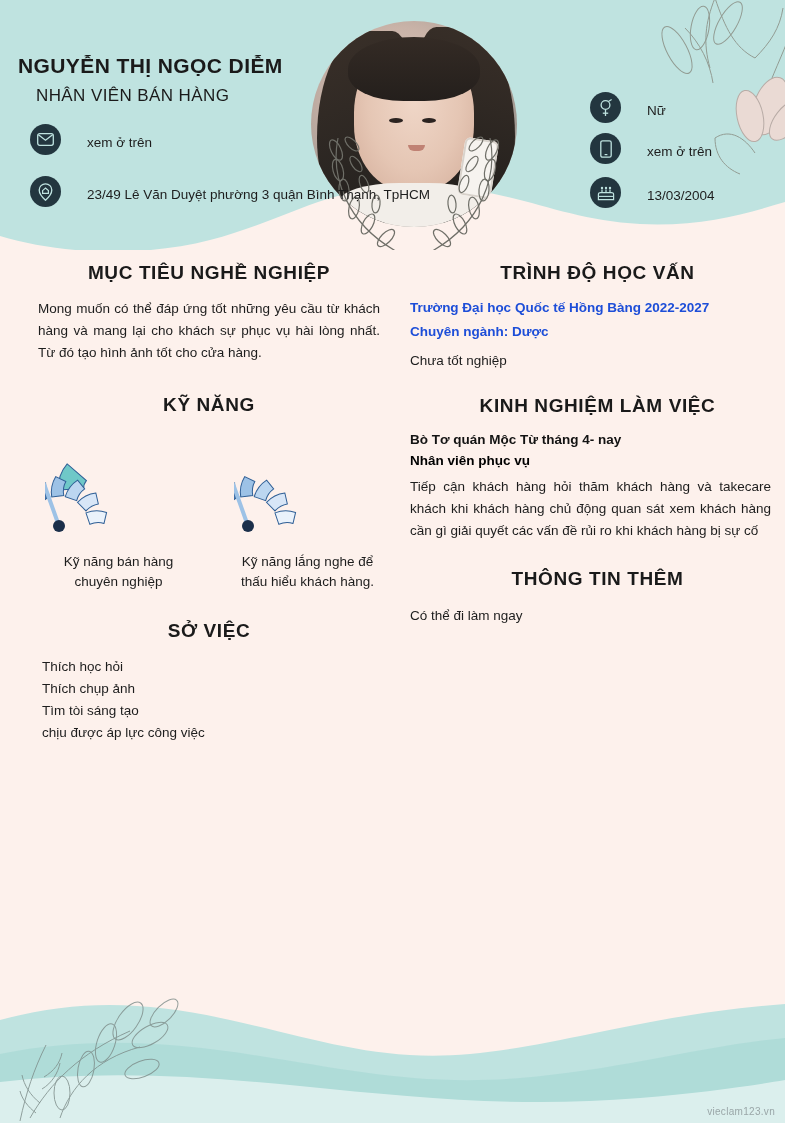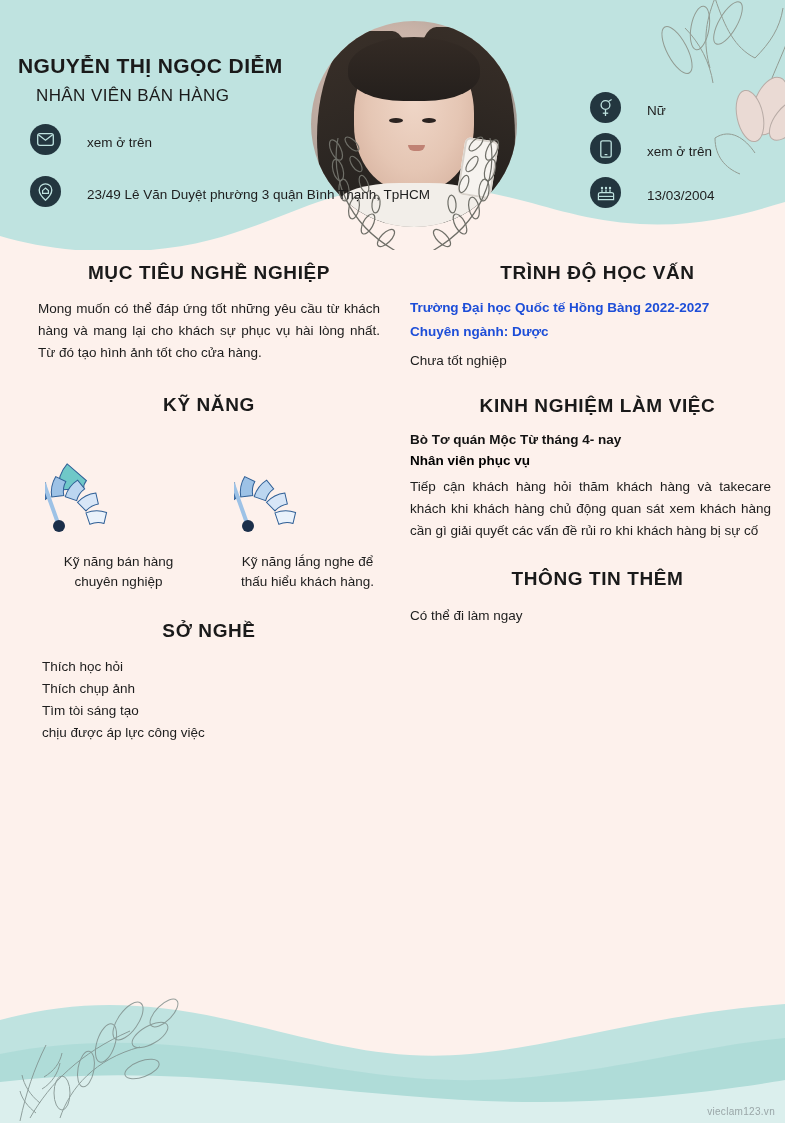--- a/index.html
+++ b/index.html
@@ -322,21 +322,21 @@
               </g>
             </svg>
           </div>
           <div class="gauge-cap">Kỹ năng lắng nghe để thấu hiểu khách hàng.</div>
         </div>
 
       </div>
     </section>
 
     <section style="margin-top:28px;">
-      <h2 class="sec-title">SỞ NGHỀ</h2>
+      <h2 class="sec-title">SỞ VIỆC</h2>
       <div style="padding:0 0 0 40px;">
         <ul class="hobbies">
           <li>Thích học hỏi</li>
           <li>Thích chụp ảnh</li>
           <li>Tìm tòi sáng tạo</li>
           <li>chịu được áp lực công việc</li>
         </ul>
       </div>
     </section>
   </div>

